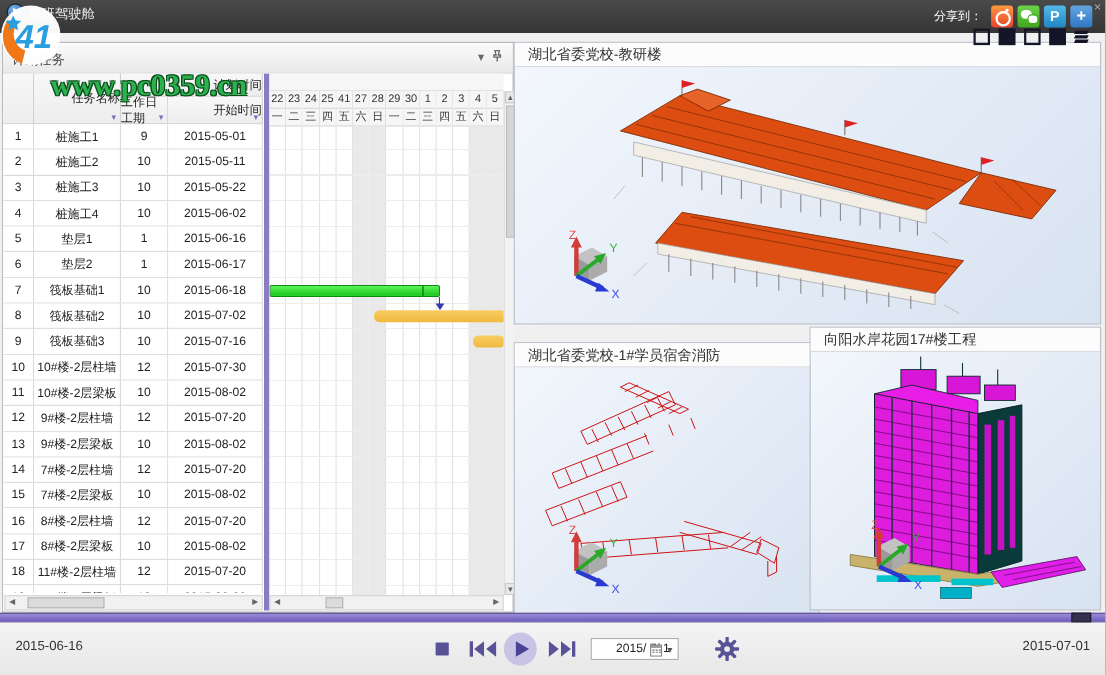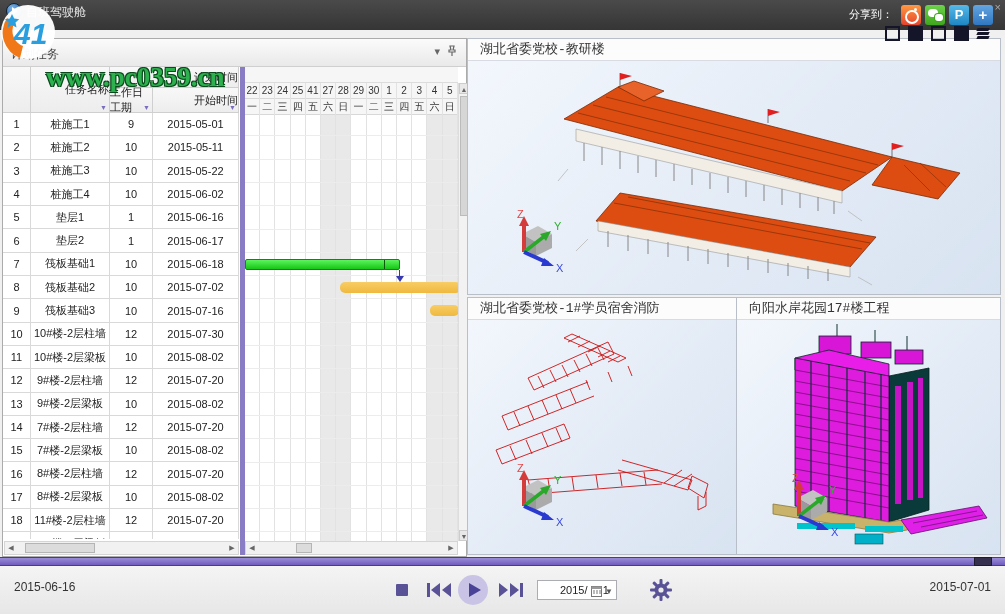--- a/index.html
+++ b/index.html
@@ -108,21 +108,21 @@
   .hscroll{position:absolute;height:14px;background:#f1f1f1;border:1px solid #d5d5d5;box-sizing:border-box;}
   .hscroll .sa{position:absolute;top:0;width:12px;height:12px;font-size:7px;line-height:12px;
            text-align:center;color:#666;}
   .hthumb{position:absolute;top:1px;height:10px;background:#dcdcdc;border:1px solid #b5b5b5;box-sizing:border-box;}
 
   
   .vp{position:absolute;background:linear-gradient(135deg,#f4f8fd 0%,#e3ebf6 55%,#d8e3f1 100%);
       border:1px solid #b9bfc9;box-sizing:border-box;}
   .vp-title{position:absolute;left:0;top:0;right:0;height:22px;background:#fcfcfc;
             border-bottom:1px solid #d8dce2;font-size:13px;color:#333;line-height:22px;
-            padding-left:12px;box-sizing:border-box;white-space:nowrap;overflow:hidden;font-family:Liberation Mono, monospace;}
+            padding-left:12px;box-sizing:border-box;white-space:nowrap;overflow:hidden;}
   .vp-canvas{position:absolute;left:0;top:22px;right:0;bottom:0;}
   .triad{position:absolute;}
 
   
   .timeline{position:absolute;left:0;top:557px;width:1005px;height:9px;
             background:linear-gradient(#9a8cd8,#6f5cbe);border-top:1px solid #4a3a88;
             border-bottom:1px solid #4a3a88;box-sizing:border-box;}
   .tl-handle{position:absolute;left:974px;top:-1px;width:18px;height:9px;background:#34304e;
              border:1px solid #1c1a30;box-sizing:border-box;}
   .toolbar{position:absolute;left:0;top:566px;width:1005px;height:48px;
@@ -515,21 +515,21 @@
           <line x1="20" y1="44" x2="44" y2="55" stroke="#2a3ad0" stroke-width="4"></line>
           <polygon points="50,58 40,50 37,58" fill="#2a3ad0"></polygon>
           <text x="13" y="10" font-size="11" fill="#e04848">Z</text>
           <text x="50" y="22" font-size="11" fill="#30b030">Y</text>
           <text x="52" y="64" font-size="11" fill="#3a4ae0">X</text>
         </svg>
       </div>
     </div>
   </div>
 
-  <div class="vp" style="left:467px;top:297px;width:278px;height:258px;">
+  <div class="vp" style="left:467px;top:311px;width:278px;height:258px;">
     <div class="vp-title">湖北省委党校-1#学员宿舍消防</div>
     <div class="vp-canvas">
       <svg width="267" height="235" viewBox="0 0 267 235">
         <g stroke="#cc1111" stroke-width="0.9" fill="none">
           <path d="M96,18 150,42 M104,14 158,38 M96,18 104,14 M150,42 158,38"></path>
           <path d="M100,22 112,16 M110,27 122,21 M120,32 132,26 M130,37 142,31 M140,42 152,36"></path>
           <path d="M60,58 140,22 M66,70 146,34 M60,58 66,70 M140,22 146,34"></path>
           <path d="M70,56 76,68 M82,50 88,62 M94,45 100,57 M106,40 112,52 M118,34 124,46 M130,28 136,40"></path>
           <path d="M34,96 120,62 M40,110 126,76 M34,96 40,110"></path>
           <path d="M46,92 52,106 M60,86 66,100 M74,80 80,94 M88,75 94,89 M102,69 108,83"></path>

